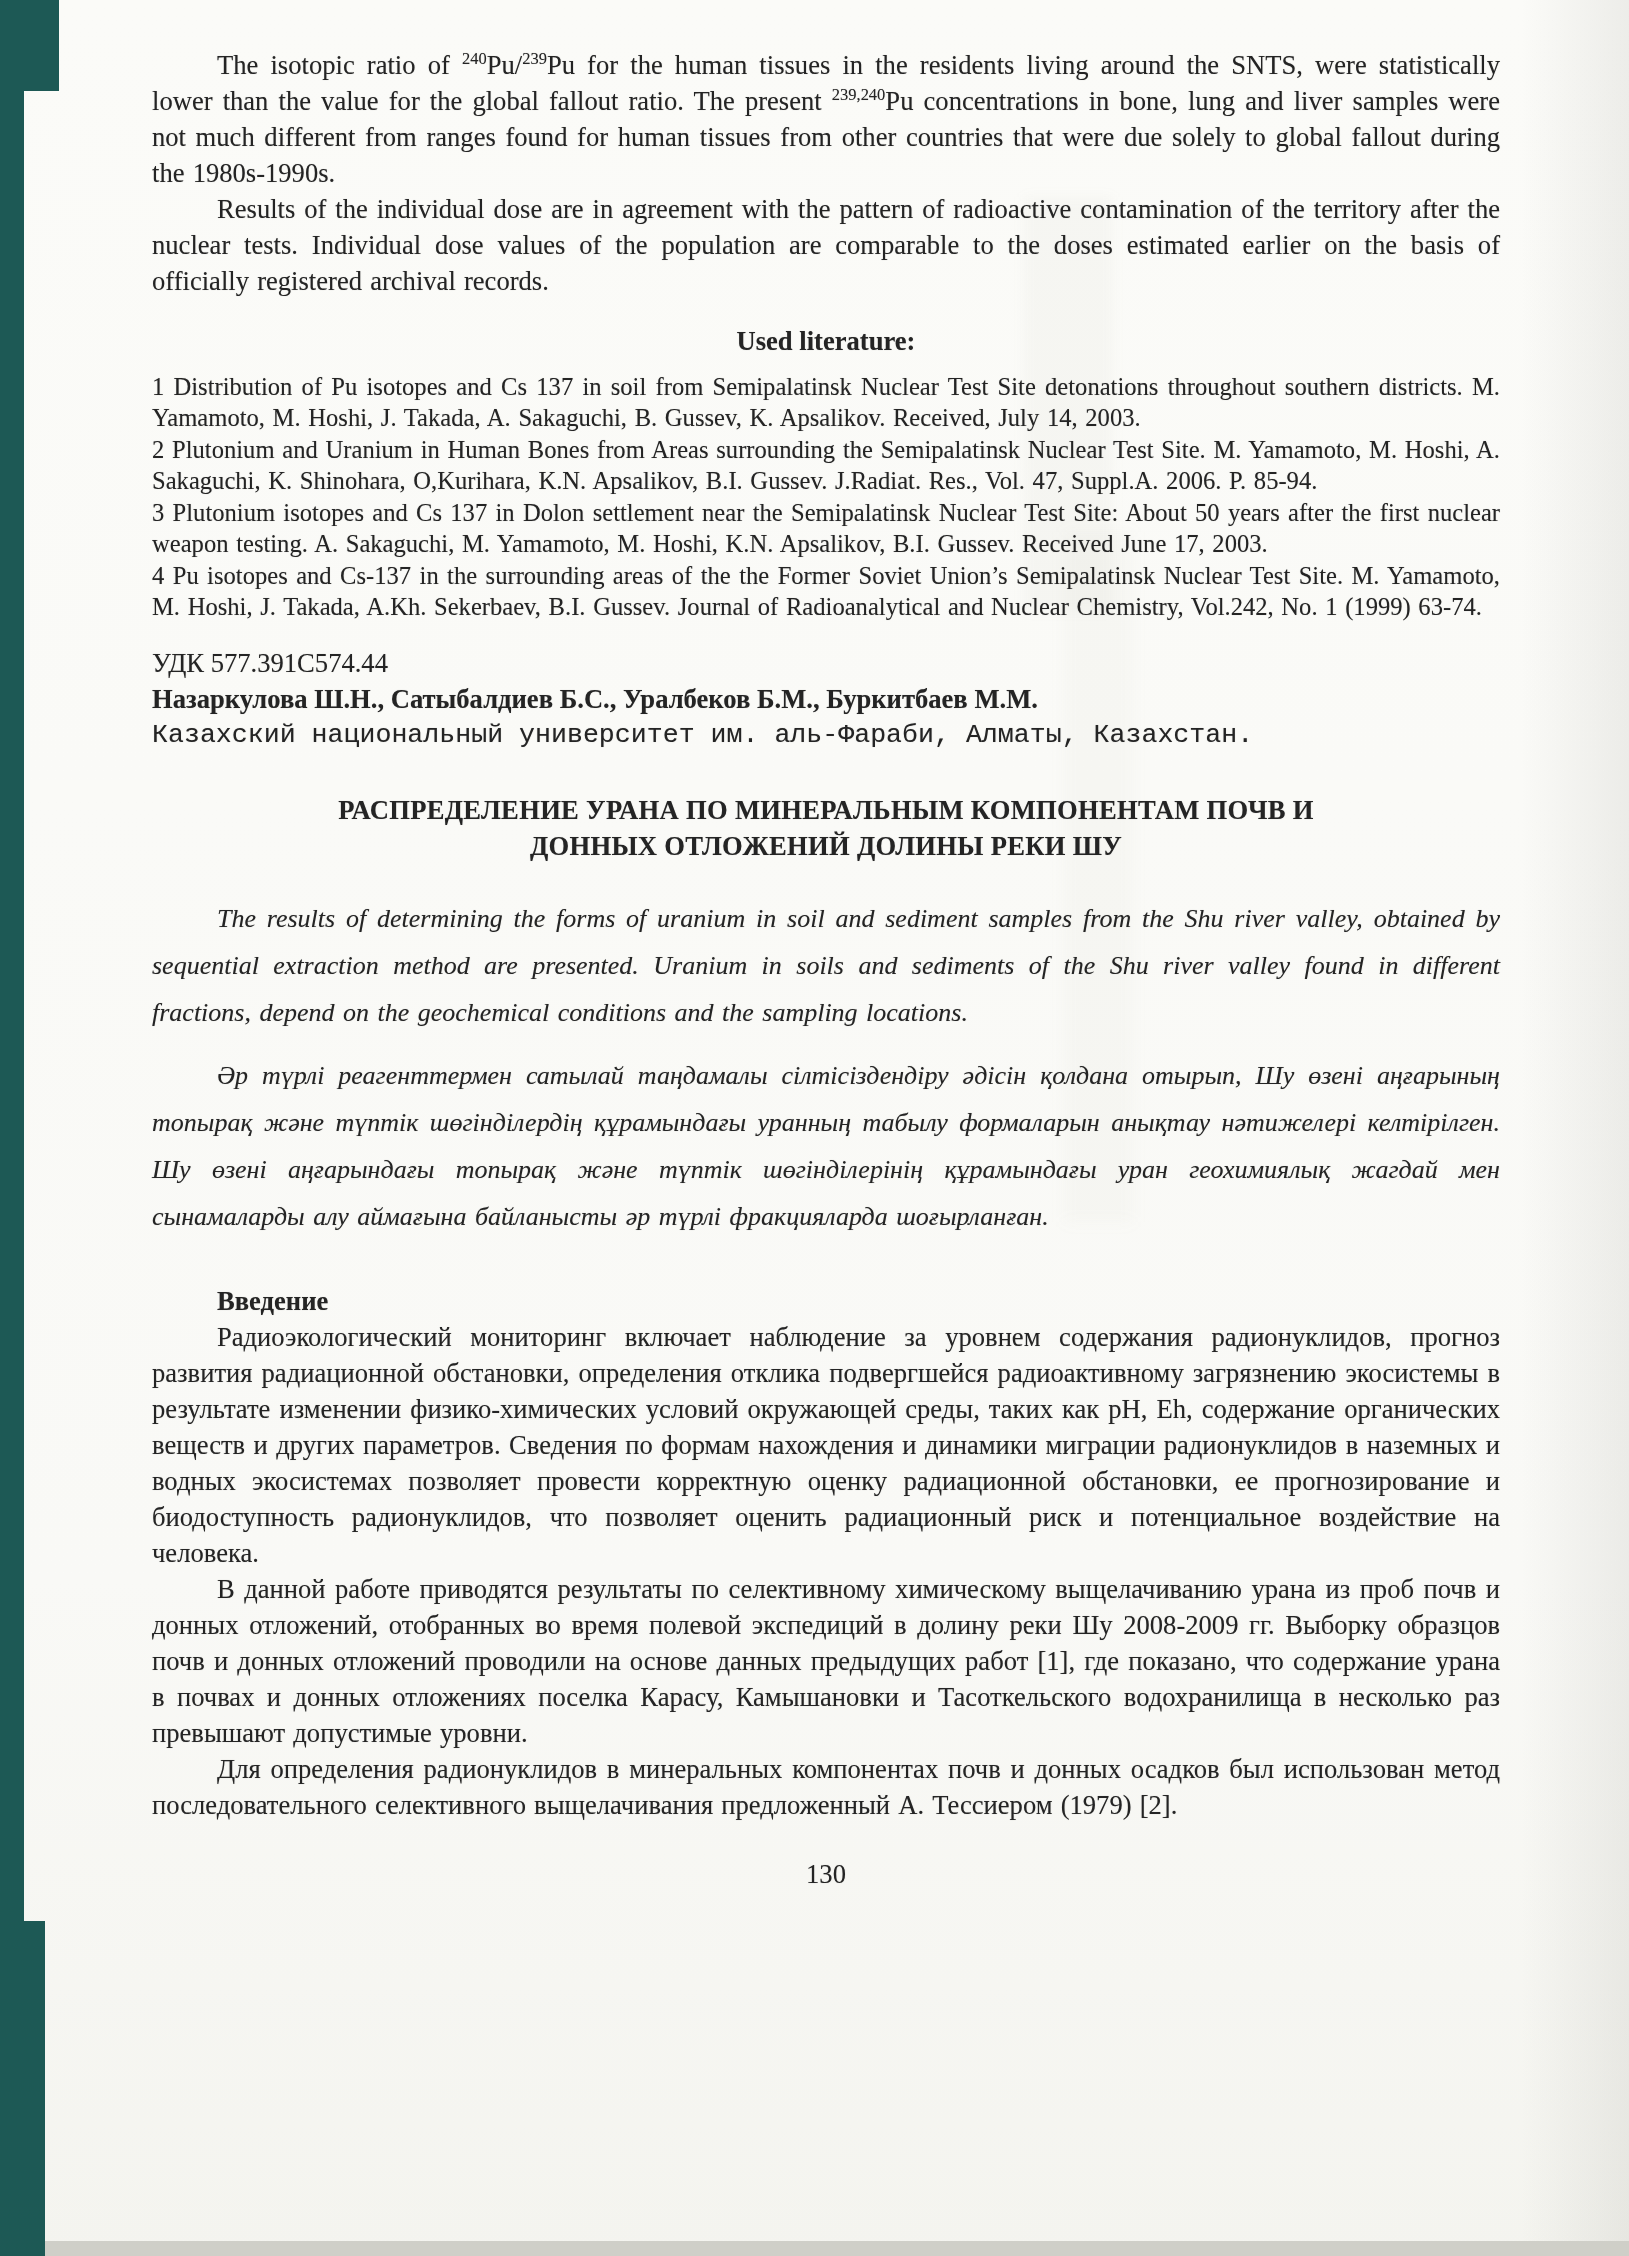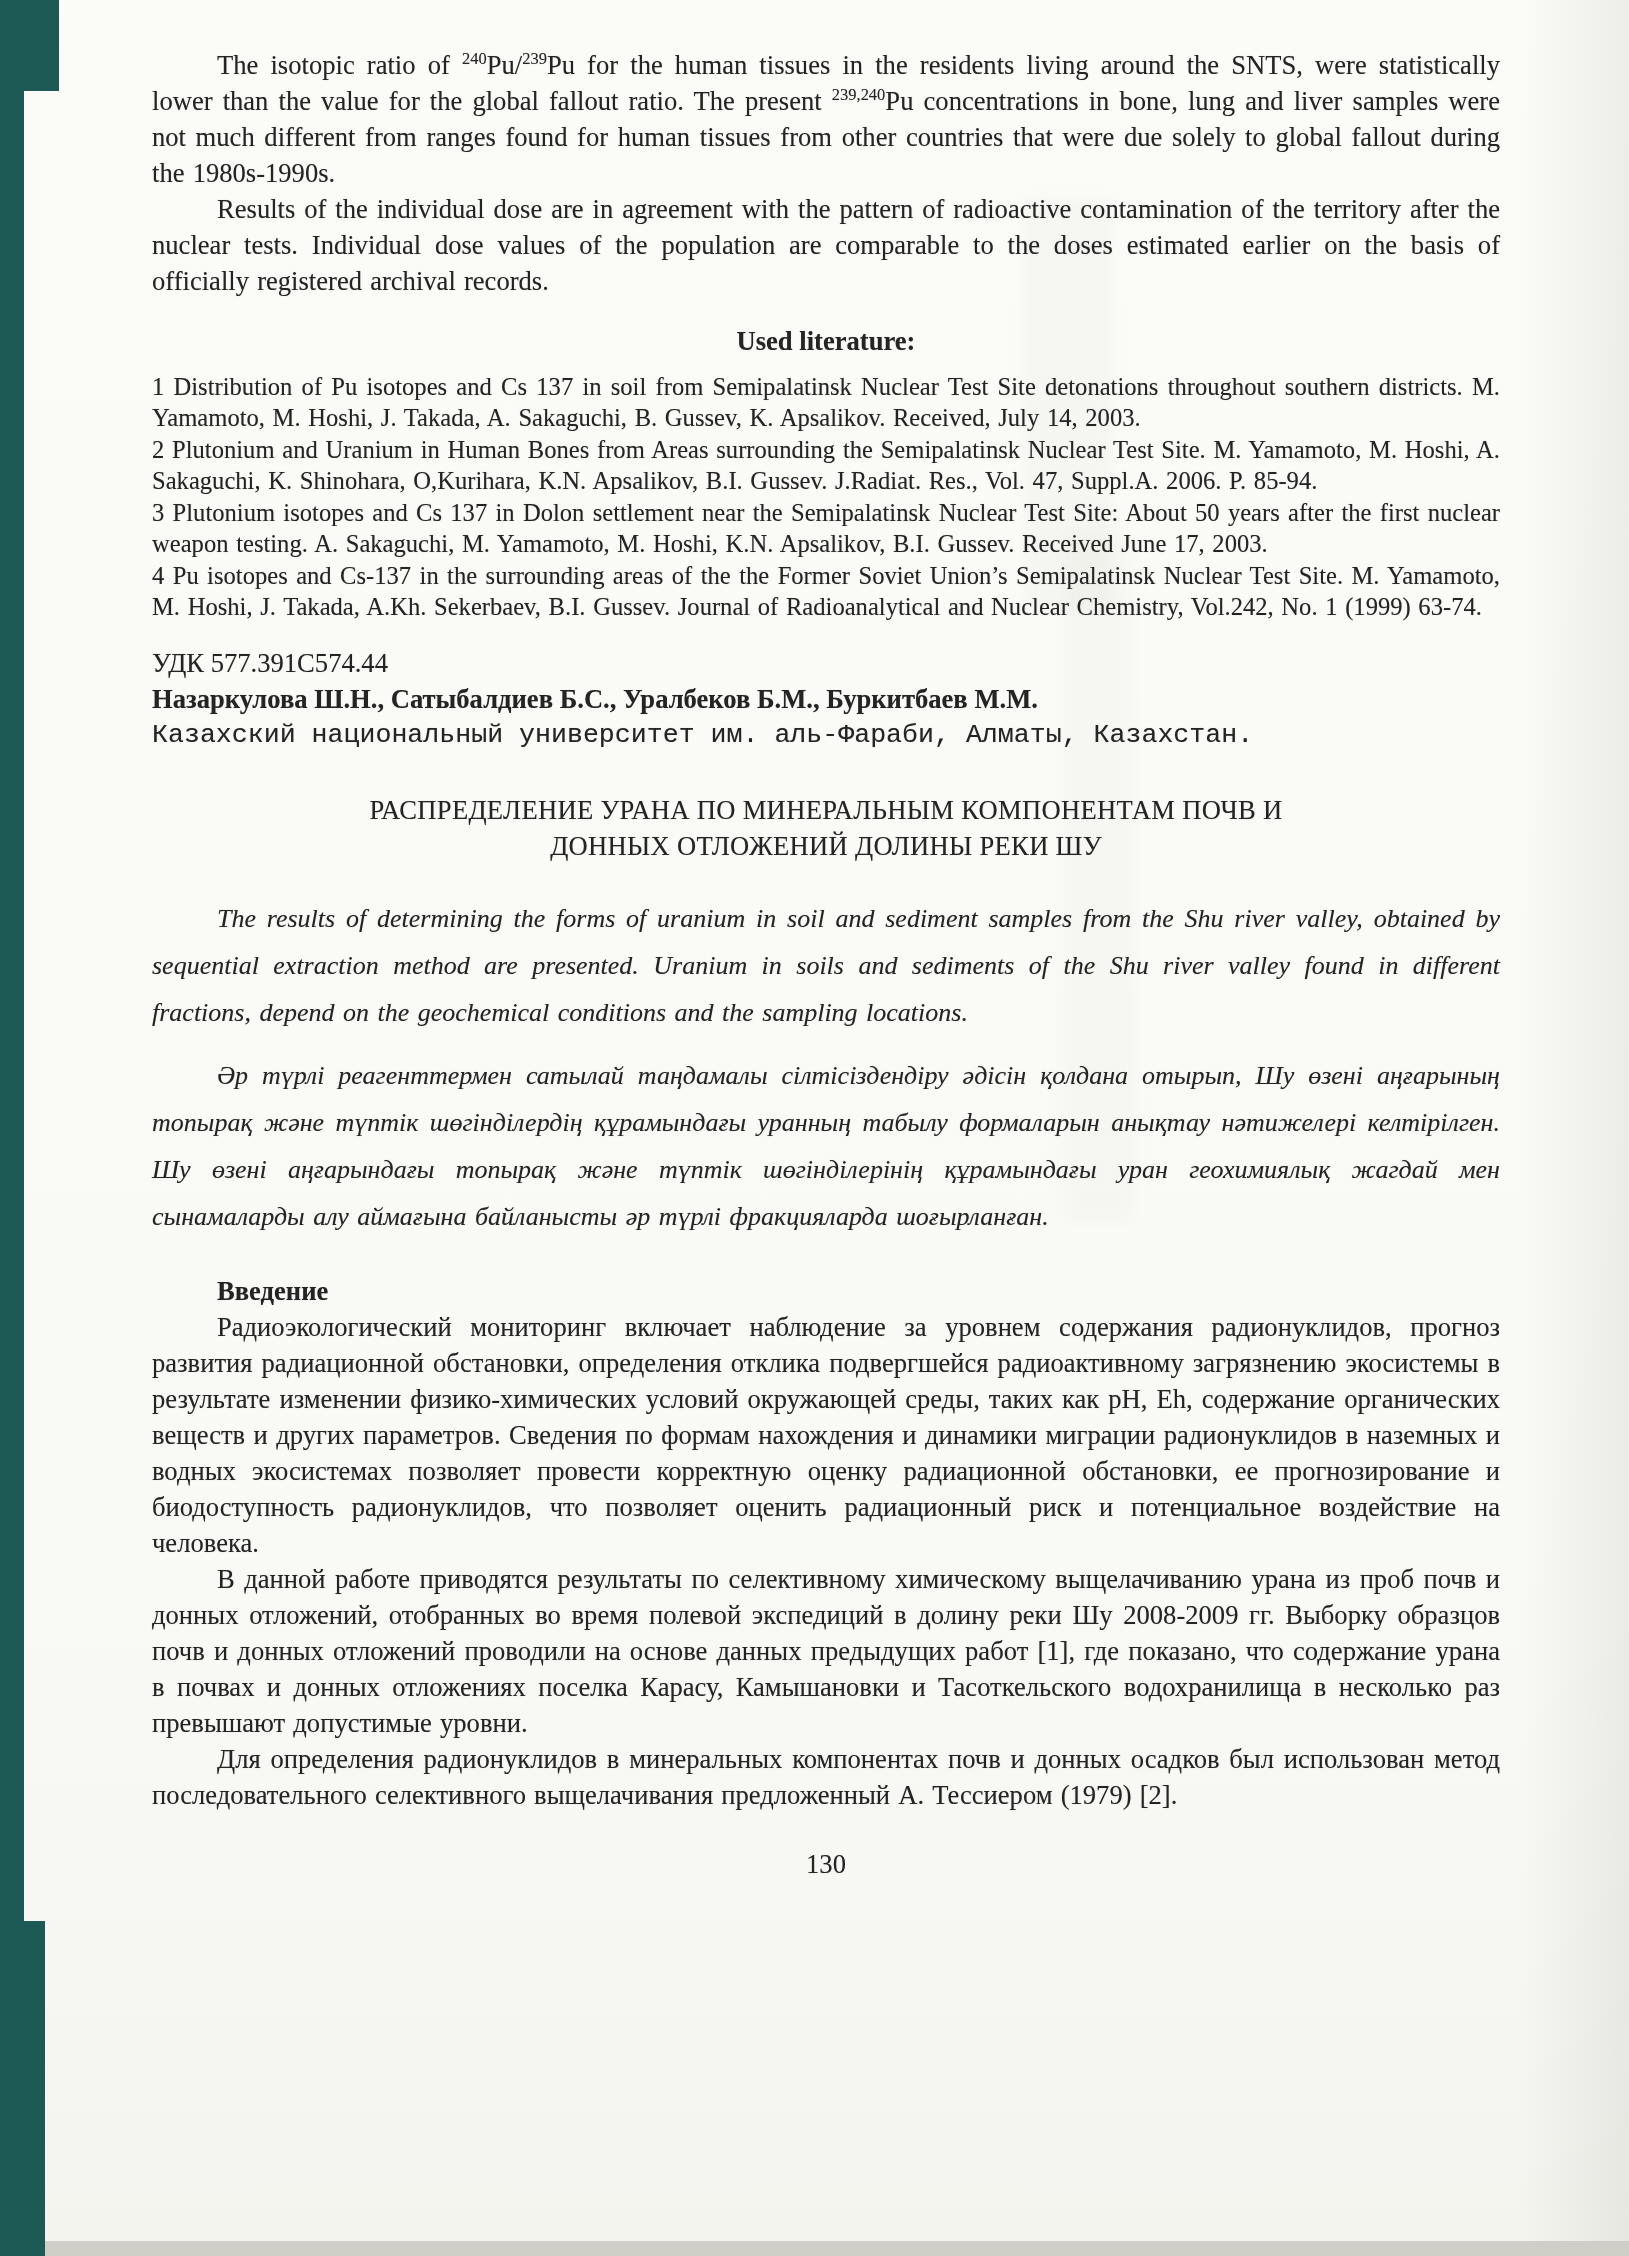--- a/index.html
+++ b/index.html
@@ -46,33 +46,33 @@
   .ref {
     font-size: 24.6px; line-height: 31.5px;
     text-align: justify; word-spacing: 1.5px;
   }
 
   .udc { margin-top: 22px; font-size: 26.6px; line-height: 36px; }
   .authors { font-weight: bold; font-size: 26.6px; line-height: 36px; }
   .affiliation { font-size: 26.6px; line-height: 36px; font-family: Liberation Mono, monospace; }
 
   .title {
-    margin-top: 39px; text-align: center; font-weight: normal;
+    margin-top: 39px; text-align: center; font-weight: bold;
     font-size: 26.6px; line-height: 36px; letter-spacing: 0.3px;
   }
 
   .abstract {
     font-style: italic; font-size: 26px; line-height: 47px;
     text-align: justify; text-indent: 65px; word-spacing: 2px;
   }
   .abstract-en { margin-top: 31.5px; }
   .abstract-kz { margin-top: 16px; }
 
   .section-heading {
-    margin-top: 33px; font-weight: bold; font-size: 26.6px; line-height: 36px;
+    margin-top: 43px; font-weight: bold; font-size: 26.6px; line-height: 36px;
     text-indent: 65px;
   }
   .page-number { margin-top: 33px; text-align: center; font-size: 26.6px; line-height: 36px; }
 </style>
 </head>
 <body>
 
 <div class="scan">
   <div class="ghost-a"></div>
   <div class="ghost-b"></div>

